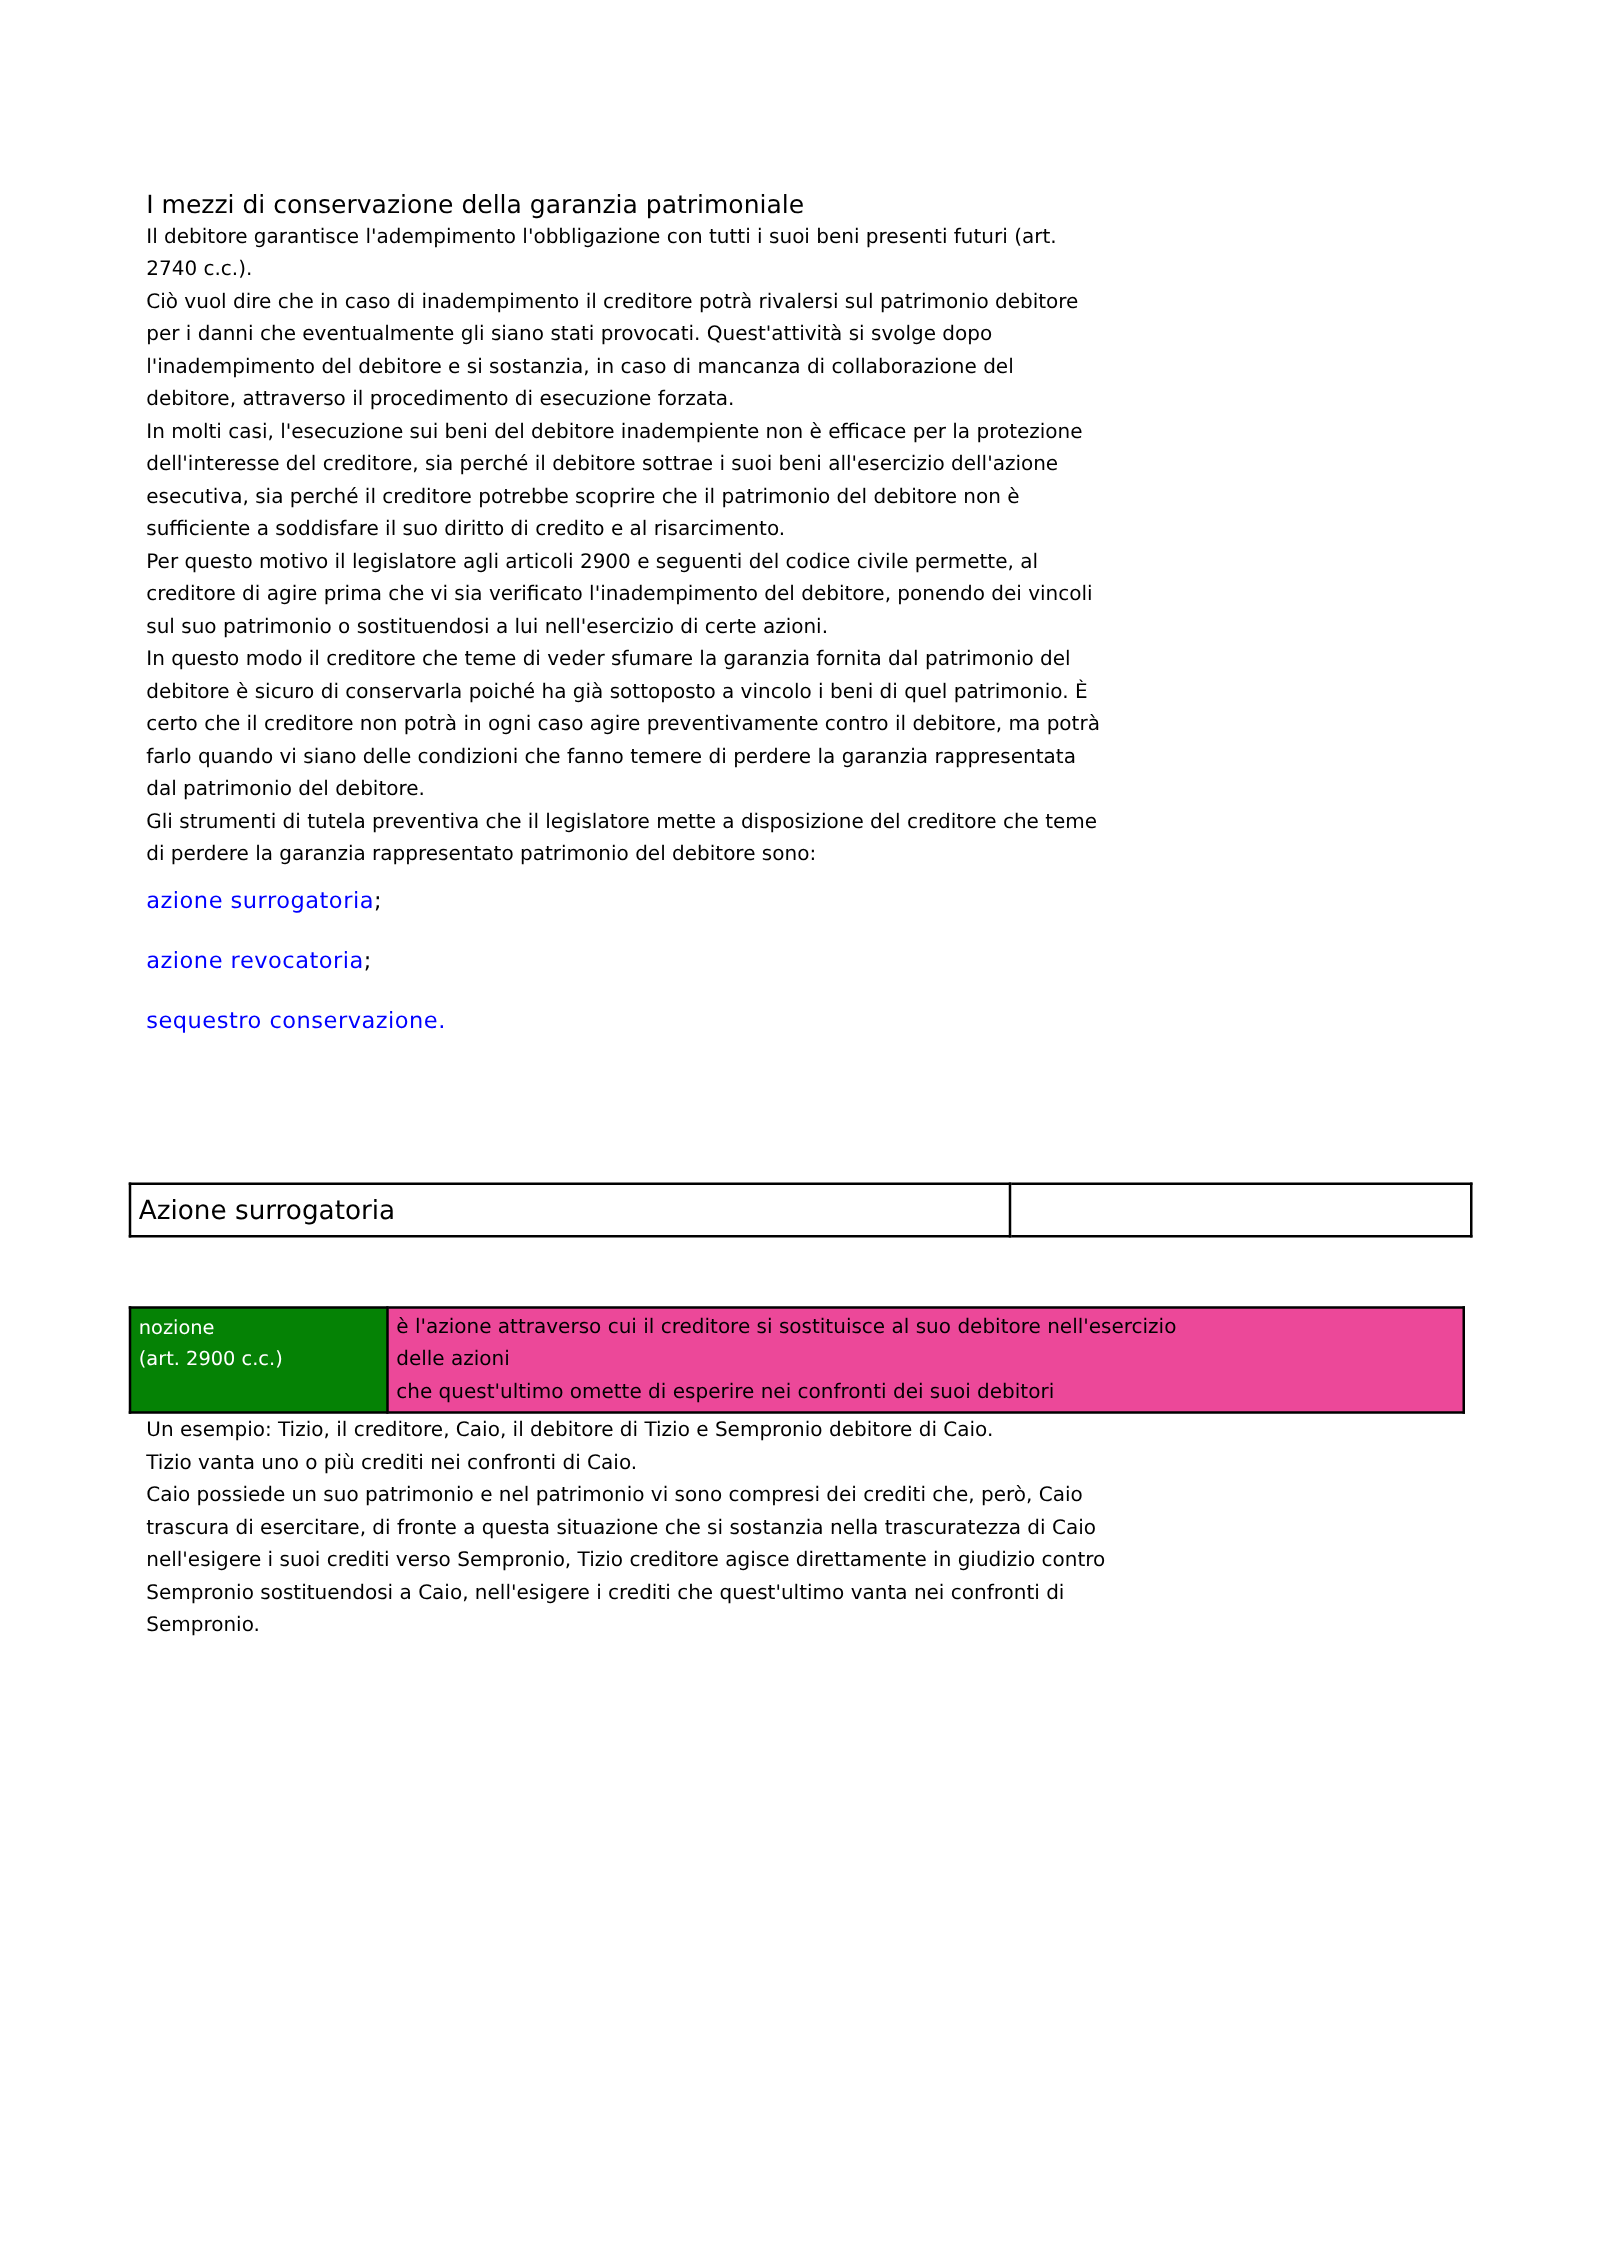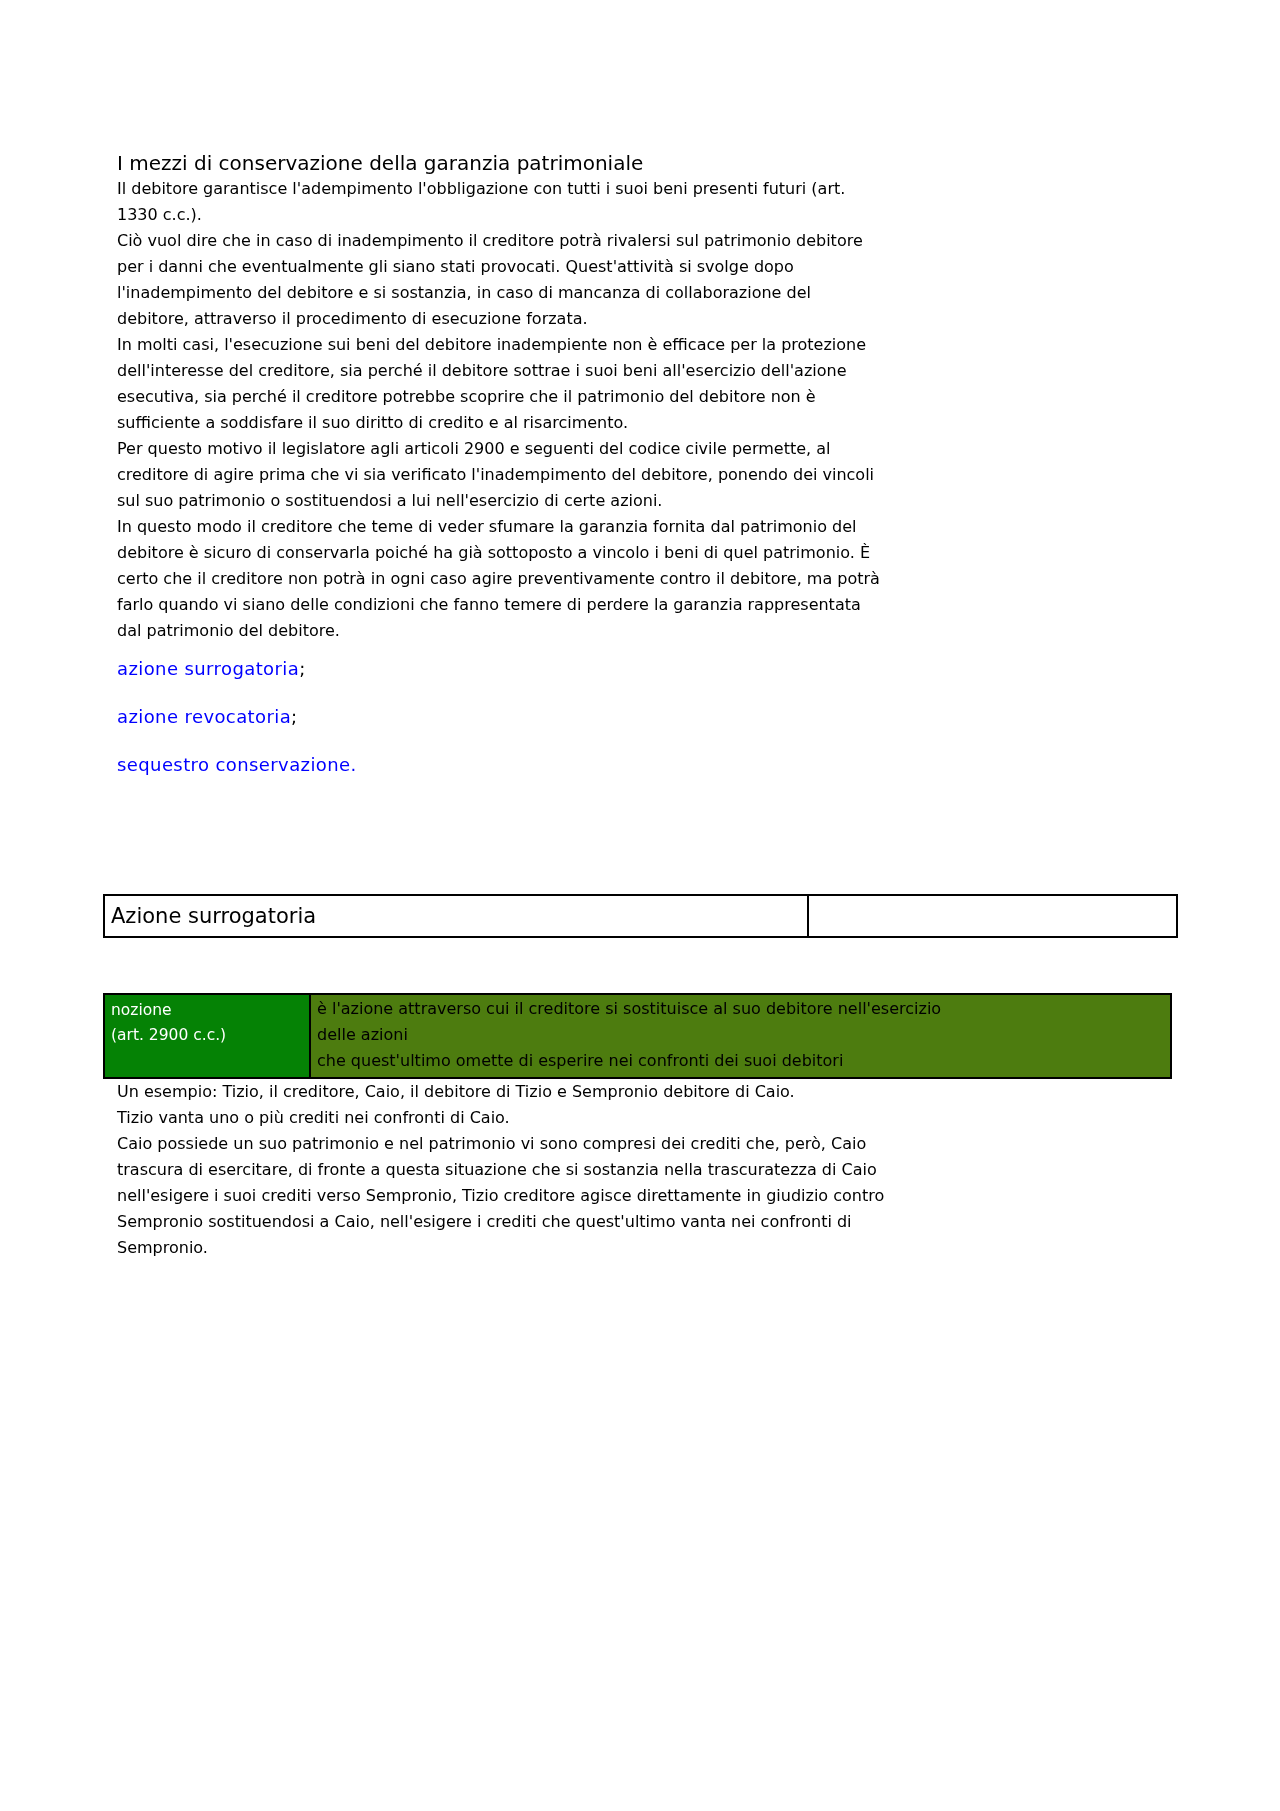--- a/index.html
+++ b/index.html
@@ -90,56 +90,58 @@
   }
   td.term-cell {
     width: 192px;
     background: #058205;
     color: #ffffff;
     font-size: 15.5px;
     line-height: 25px;
     padding: 3px 6px 6px 6px;
   }
   td.def-cell {
-    background: #4d7c0f;
+    background: #ec4899;
     color: #000000;
     font-size: 16px;
     line-height: 26px;
     padding: 1px 22px 3px 6px;
   }
 </style>
 </head>
 <body>
 
 <div class="page">
 
   <h1 class="page-title">I mezzi di conservazione della garanzia patrimoniale</h1>
 
   <p class="body-text mt-p1">Il debitore garantisce l'adempimento l'obbligazione con tutti i suoi beni presenti futuri (art.
-1330 c.c.).</p>
+2740 c.c.).</p>
 
   <p class="body-text mt-p2">Ciò vuol dire che in caso di inadempimento il creditore potrà rivalersi sul patrimonio debitore
 per i danni che eventualmente gli siano stati provocati. Quest'attività si svolge dopo
 l'inadempimento del debitore e si sostanzia, in caso di mancanza di collaborazione del
 debitore, attraverso il procedimento di esecuzione forzata.</p>
 
   <p class="body-text mt-p3">In molti casi, l'esecuzione sui beni del debitore inadempiente non è efficace per la protezione
 dell'interesse del creditore, sia perché il debitore sottrae i suoi beni all'esercizio dell'azione
 esecutiva, sia perché il creditore potrebbe scoprire che il patrimonio del debitore non è
 sufficiente a soddisfare il suo diritto di credito e al risarcimento.</p>
 
   <p class="body-text mt-p4">Per questo motivo il legislatore agli articoli 2900 e seguenti del codice civile permette, al
 creditore di agire prima che vi sia verificato l'inadempimento del debitore, ponendo dei vincoli
 sul suo patrimonio o sostituendosi a lui nell'esercizio di certe azioni.
 In questo modo il creditore che teme di veder sfumare la garanzia fornita dal patrimonio del
 debitore è sicuro di conservarla poiché ha già sottoposto a vincolo i beni di quel patrimonio. È
 certo che il creditore non potrà in ogni caso agire preventivamente contro il debitore, ma potrà
 farlo quando vi siano delle condizioni che fanno temere di perdere la garanzia rappresentata
 dal patrimonio del debitore.</p>
 
+  <p class="body-text mt-p5">Gli strumenti di tutela preventiva che il legislatore mette a disposizione del creditore che teme
+di perdere la garanzia rappresentato patrimonio del debitore sono:</p>
 
   <p class="link-line first"><a>azione surrogatoria</a><span class="suffix">;</span></p>
 
   <p class="link-line"><a>azione revocatoria</a><span class="suffix">;</span></p>
 
   <p class="link-line"><a>sequestro conservazione.</a><span class="suffix"></span></p>
 
   <table class="section-header">
     <tbody>
         <tr>

